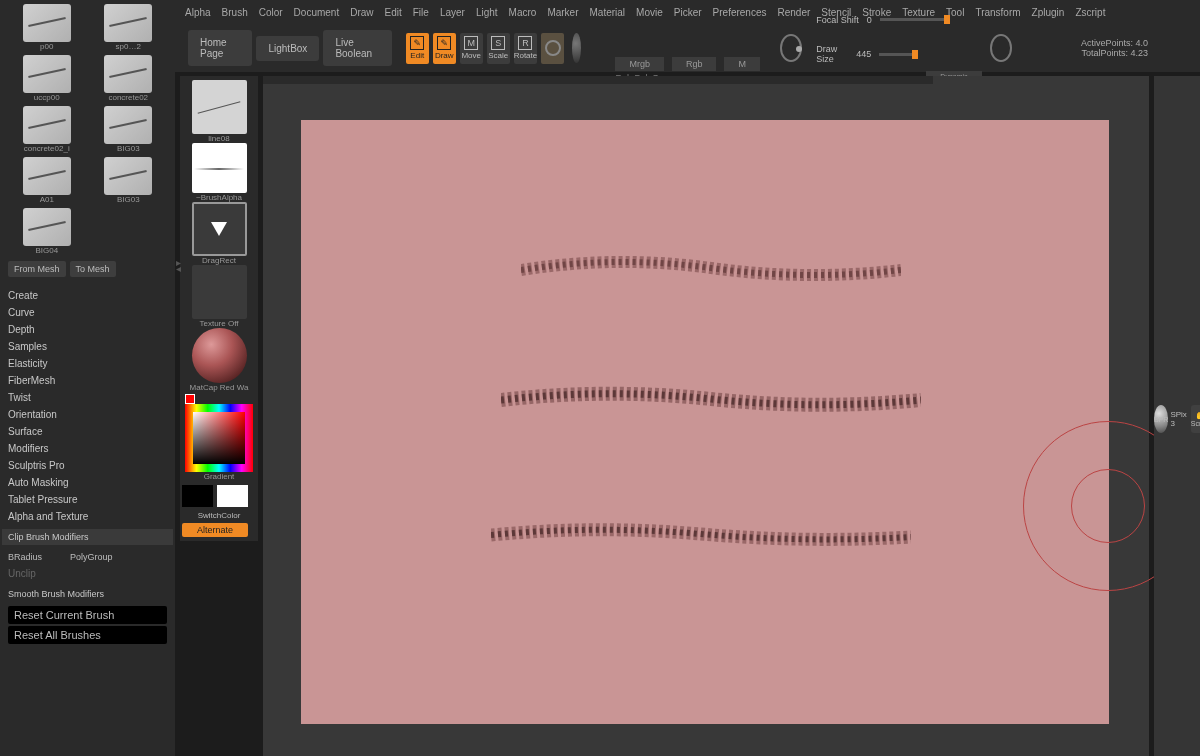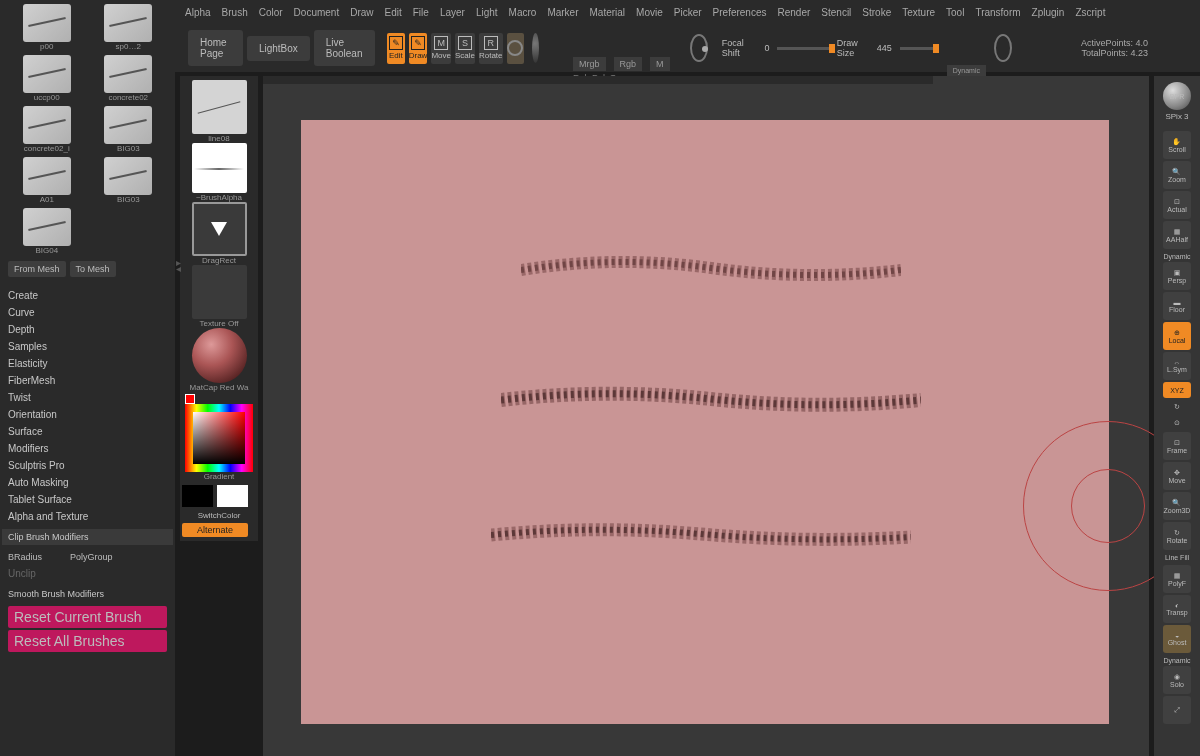--- a/index.html
+++ b/index.html
@@ -53,28 +53,28 @@
 .tool-btn .icn { width: 14px; height: 14px; border: 1px solid currentColor; font-size: 9px; display: flex; align-items: center; justify-content: center; }
 .second-right {
   display: flex;
   flex-direction: column;
   gap: 2px;
   margin-left: 30px;
   font-size: 9px;
 }
 .sliders-area {
   display: flex;
-  flex-direction: row;
+  flex-direction: column;
   gap: 2px;
   font-size: 9px;
   margin-left: 10px;
 }
 .slider-row { display: flex; gap: 8px; align-items: center; }
 .orange-tag { background: #f08a24; color: #222; padding: 2px 8px; border-radius: 2px; }
-.gray-tag { background: #3c3c3c; padding: 2px 6px; border-radius: 0; color: #999; margin-top: 44px; }
+.gray-tag { background: #3c3c3c; padding: 2px 14px; border-radius: 0; color: #999; margin-top: 44px; }
 .left-panel {
   position: absolute;
   left: 0;
   top: 0;
   width: 175px;
   height: 756px;
   background: #2a2a2a;
   padding: 4px 8px;
   overflow: hidden;
 }
@@ -106,21 +106,21 @@
   width: 80%;
   height: 2px;
   background: #555;
   transform: rotate(-12deg);
 }
 .mesh-btns { display: flex; gap: 4px; margin-bottom: 10px; align-items: flex-end; }
 .mesh-btns span { background: #3e3e3e; padding: 3px 6px; border-radius: 2px; font-size: 9px; }
 .menu-list div { padding: 3px 0; font-size: 10px; color: #c8c8c8; cursor: pointer; }
 .section-title { background: #3a3a3a; padding: 3px 6px; margin: 4px -6px; font-size: 9px; color: #c8c8c8; }
 .sub-row { display: flex; gap: 28px; padding: 3px 0; font-size: 9px; }
-.action-btn { background: #be185d; padding: 3px 6px; border-radius: 2px; margin: 2px 0; display: block; font-size: 14px; }
+.action-btn { background: #000000; padding: 3px 6px; border-radius: 2px; margin: 2px 0; display: block; font-size: 11px; }
 .mid-panel {
   position: absolute;
   left: 180px;
   top: 76px;
   width: 78px;
   background: #2a2a2a;
   padding: 4px 2px;
 }
 .mid-item {
   display: flex;
@@ -190,21 +190,21 @@
   border-radius: 50%;
 }
 .right-panel {
   position: absolute;
   right: 0;
   top: 76px;
   width: 46px;
   height: 680px;
   background: #353535;
   display: flex;
-  flex-direction: column;
+  flex-direction: row;
   align-items: center;
   gap: 2px;
   padding-top: 6px;
 }
 .rbtn {
   width: 28px;
   height: 28px;
   background: #404040;
   border-radius: 3px;
   display: flex;
@@ -318,21 +318,21 @@
     <div>Depth</div>
     <div>Samples</div>
     <div>Elasticity</div>
     <div>FiberMesh</div>
     <div>Twist</div>
     <div>Orientation</div>
     <div>Surface</div>
     <div>Modifiers</div>
     <div>Sculptris Pro</div>
     <div>Auto Masking</div>
-    <div>Tablet Surface</div>
+    <div>Tablet Pressure</div>
     <div>Alpha and Texture</div>
   </div>
   <div class="section-title">Clip Brush Modifiers</div>
   <div class="sub-row">
     <span>BRadius</span>
     <span>PolyGroup</span>
   </div>
   <div style="padding:3px 0;color:#666">Unclip</div>
   <div class="section-title" style="background:transparent">Smooth Brush Modifiers</div>
   <span class="action-btn">Reset Current Brush</span>

